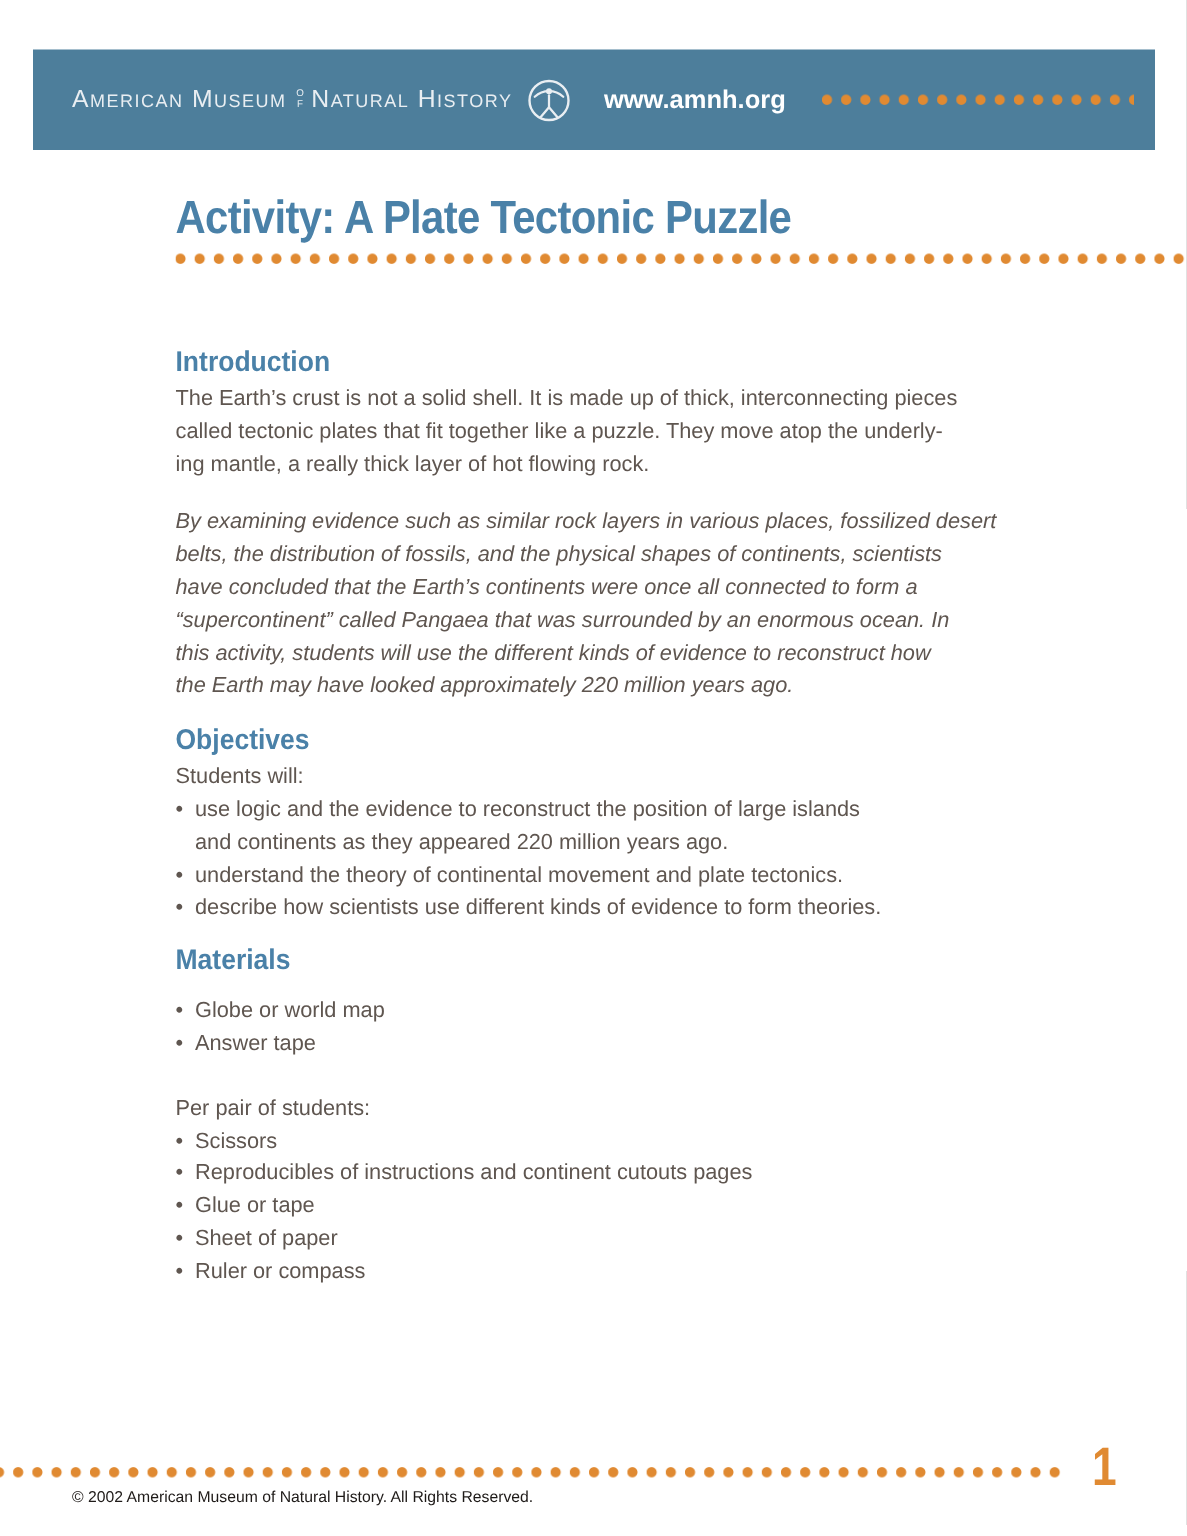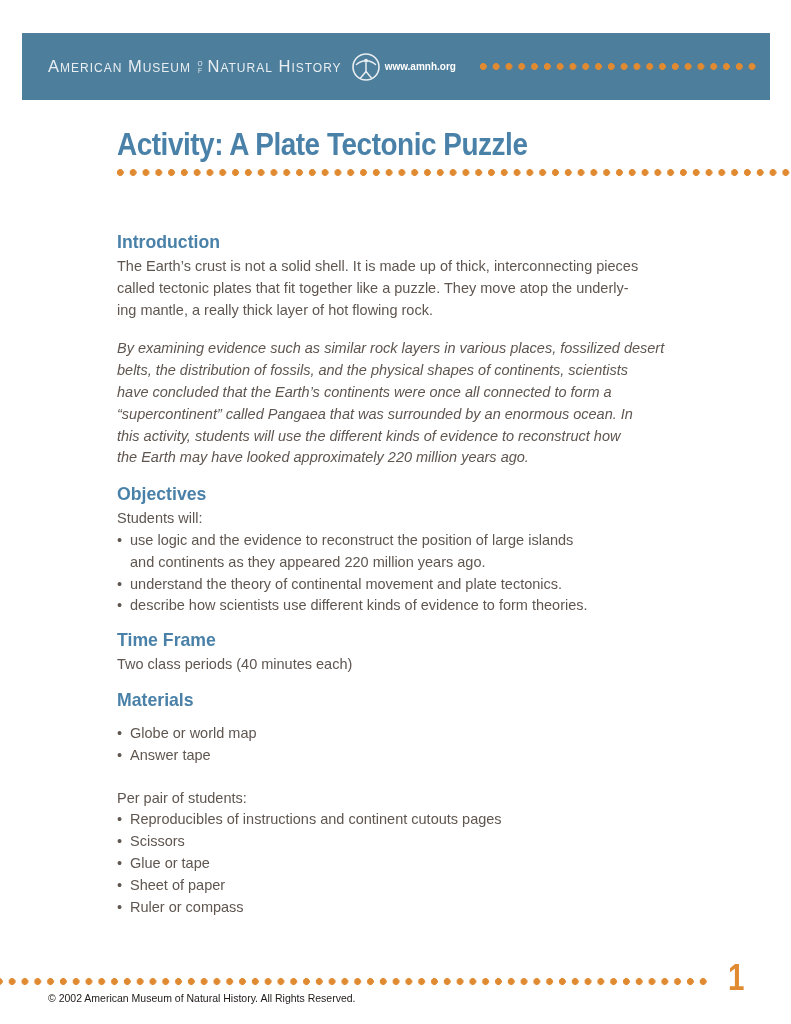--- a/index.html
+++ b/index.html
@@ -46,21 +46,22 @@
     line-height:1;
     color:var(--brand-text);
     vertical-align:middle;
     margin:0 5px 2px 5px;
   }
   .logo{
     flex:none;margin-left:9px;margin-right:4px;
     width:30px;height:30px;color:var(--brand-text);
   }
   .url{
-    color:#ffffff;font-weight:bold;font-size:10px;
+    margin-left:18px;
+    color:#ffffff;font-weight:bold;font-size:17px;
     white-space:nowrap;
     text-decoration:none;
   }
   .topbar-dots{flex:1;margin-left:24px;}
 
   
   .dotline{
     height:7px;
     background-image:radial-gradient(circle at 3.3px 50%, var(--accent-orange) 3.1px, transparent 3.7px);
     background-size:12.8px 7px;
@@ -170,48 +171,44 @@
             <span class="bullet"></span>
             <span class="li-text">understand the theory of continental movement and plate tectonics.</span>
           </li>
           <li>
             <span class="bullet"></span>
             <span class="li-text">describe how scientists use different kinds of evidence to form theories.</span>
           </li>
         </ul>
     </section>
 
-    <section>
-      <h2 class="h-timeframe">Time Frame</h2>
-      <p>Two class periods (40 minutes each)</p>
-    </section>
 
     <section>
       <h2 class="h-materials">Materials</h2>
       <ul class="bullets mt">
 
       <li>
             <span class="bullet"></span>
             <span class="li-text">Globe or world map</span>
           </li>
           <li>
             <span class="bullet"></span>
             <span class="li-text">Answer tape</span>
           </li>
         </ul>
       <p class="lead2">Per pair of students:</p>
       <ul class="bullets">
 
       <li>
             <span class="bullet"></span>
+            <span class="li-text">Scissors</span>
+          </li>
+          <li>
+            <span class="bullet"></span>
             <span class="li-text">Reproducibles of instructions and continent cutouts pages</span>
-          </li>
-          <li>
-            <span class="bullet"></span>
-            <span class="li-text">Scissors</span>
           </li>
           <li>
             <span class="bullet"></span>
             <span class="li-text">Glue or tape</span>
           </li>
           <li>
             <span class="bullet"></span>
             <span class="li-text">Sheet of paper</span>
           </li>
           <li>

